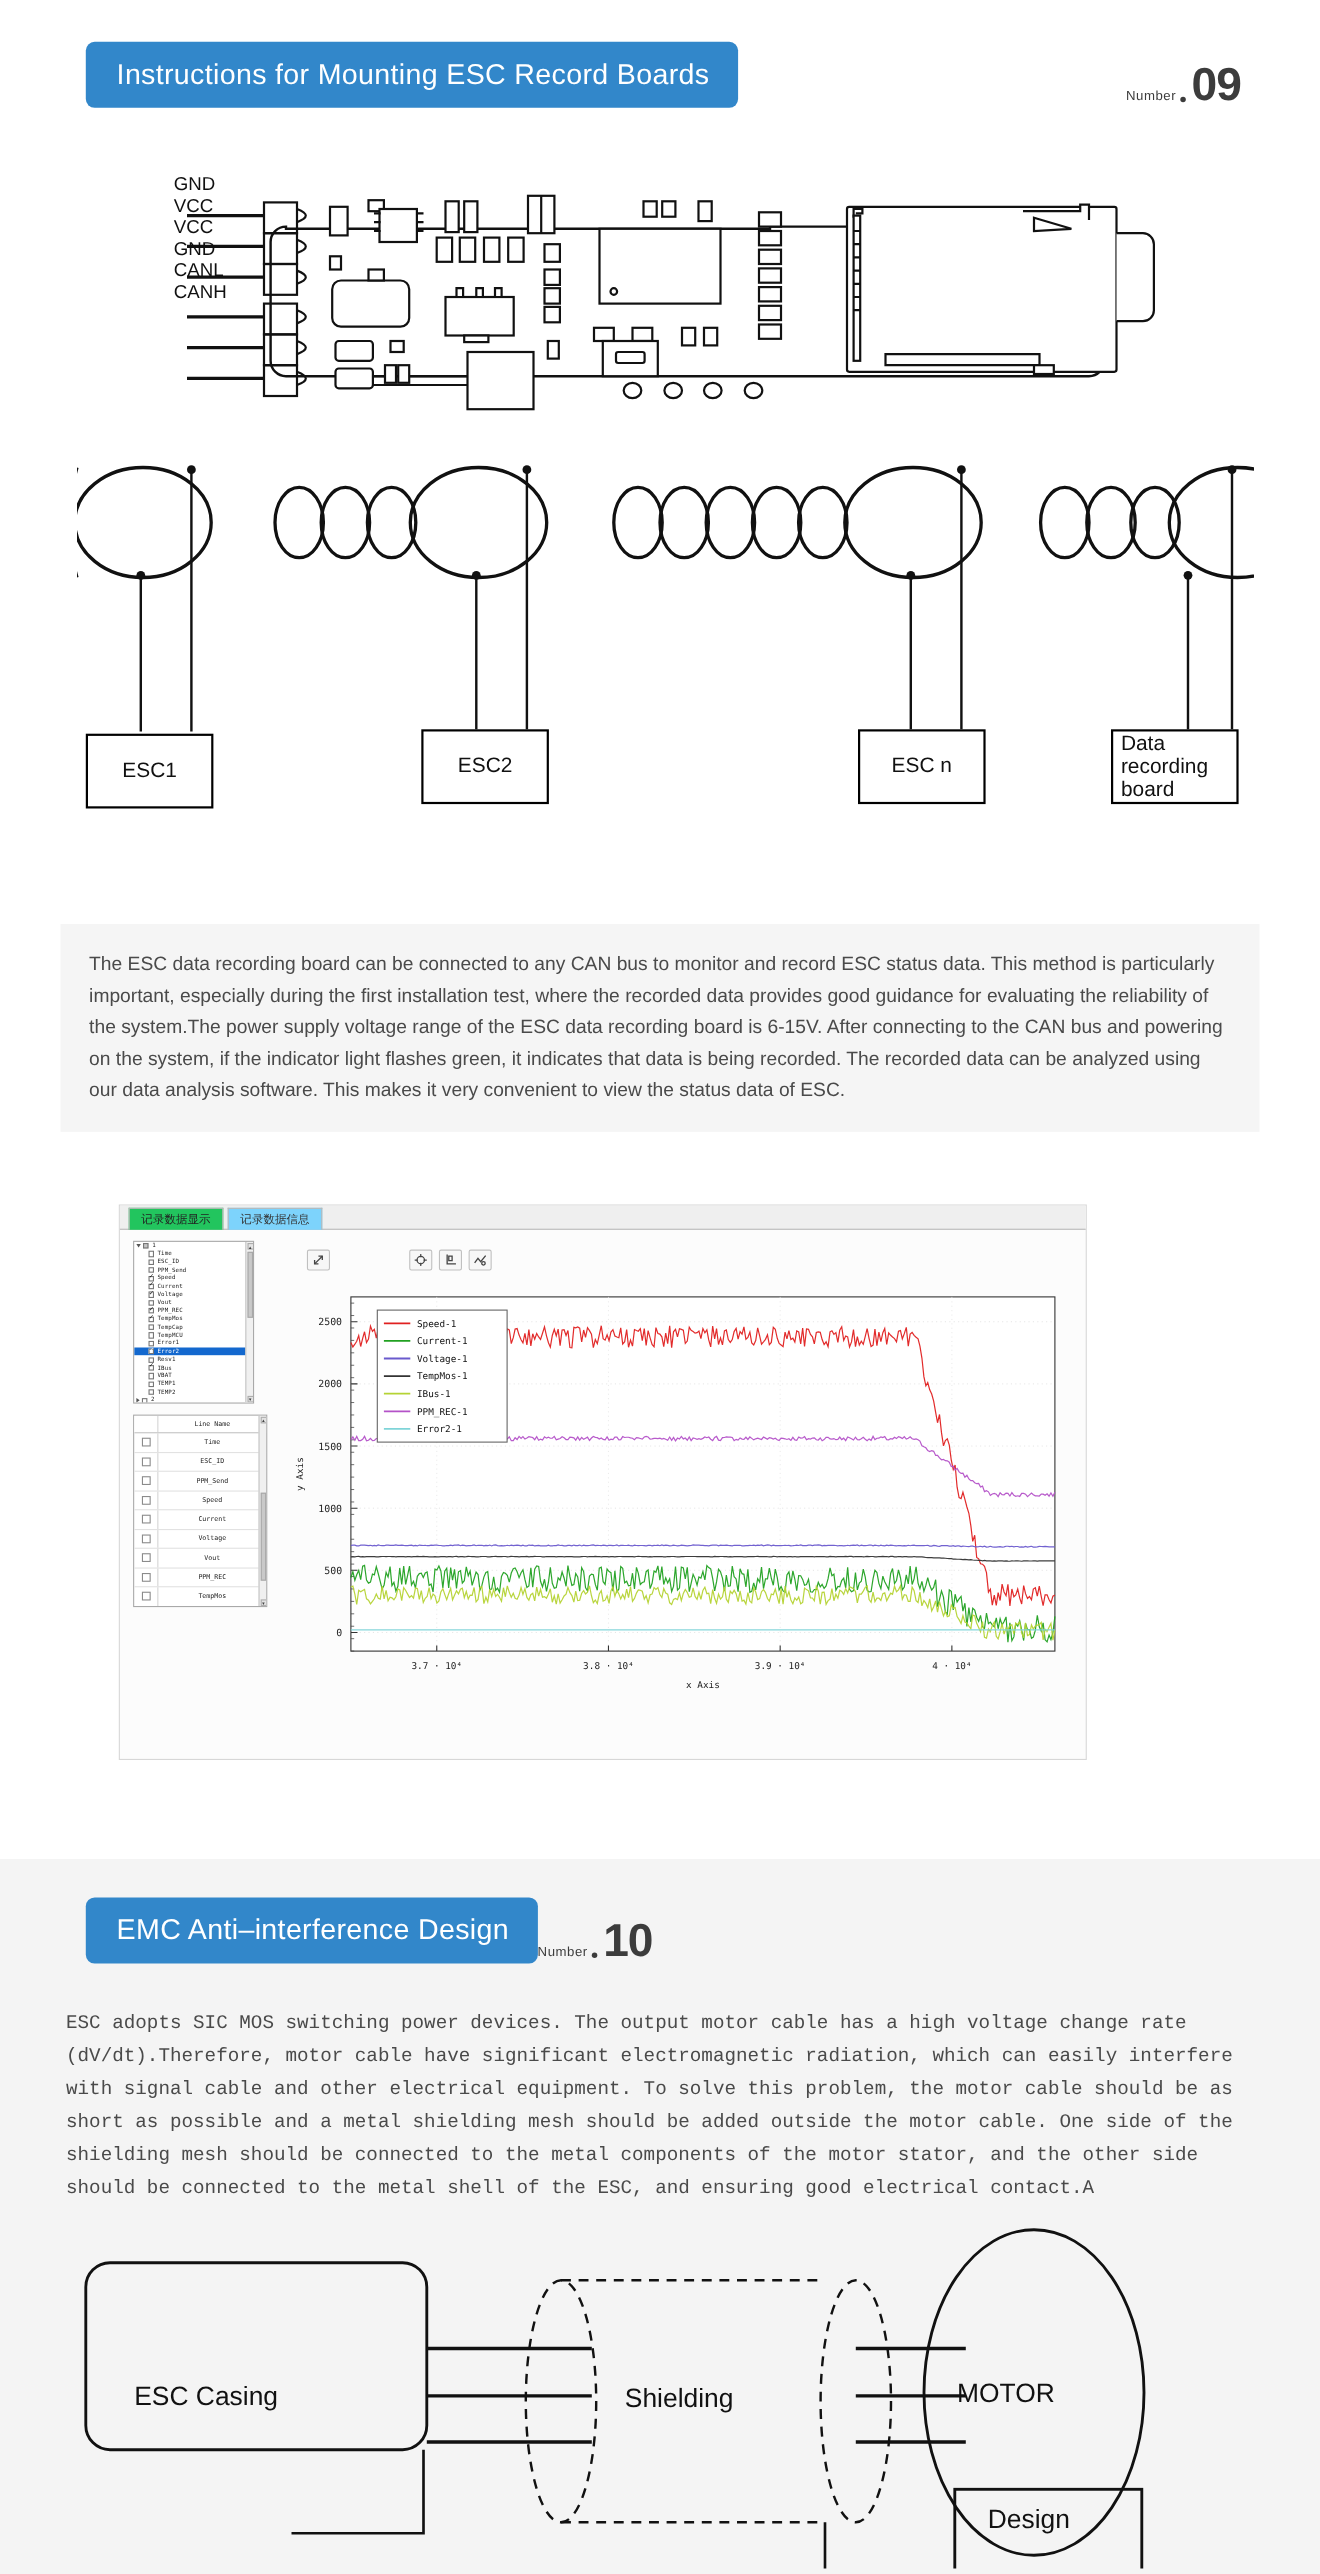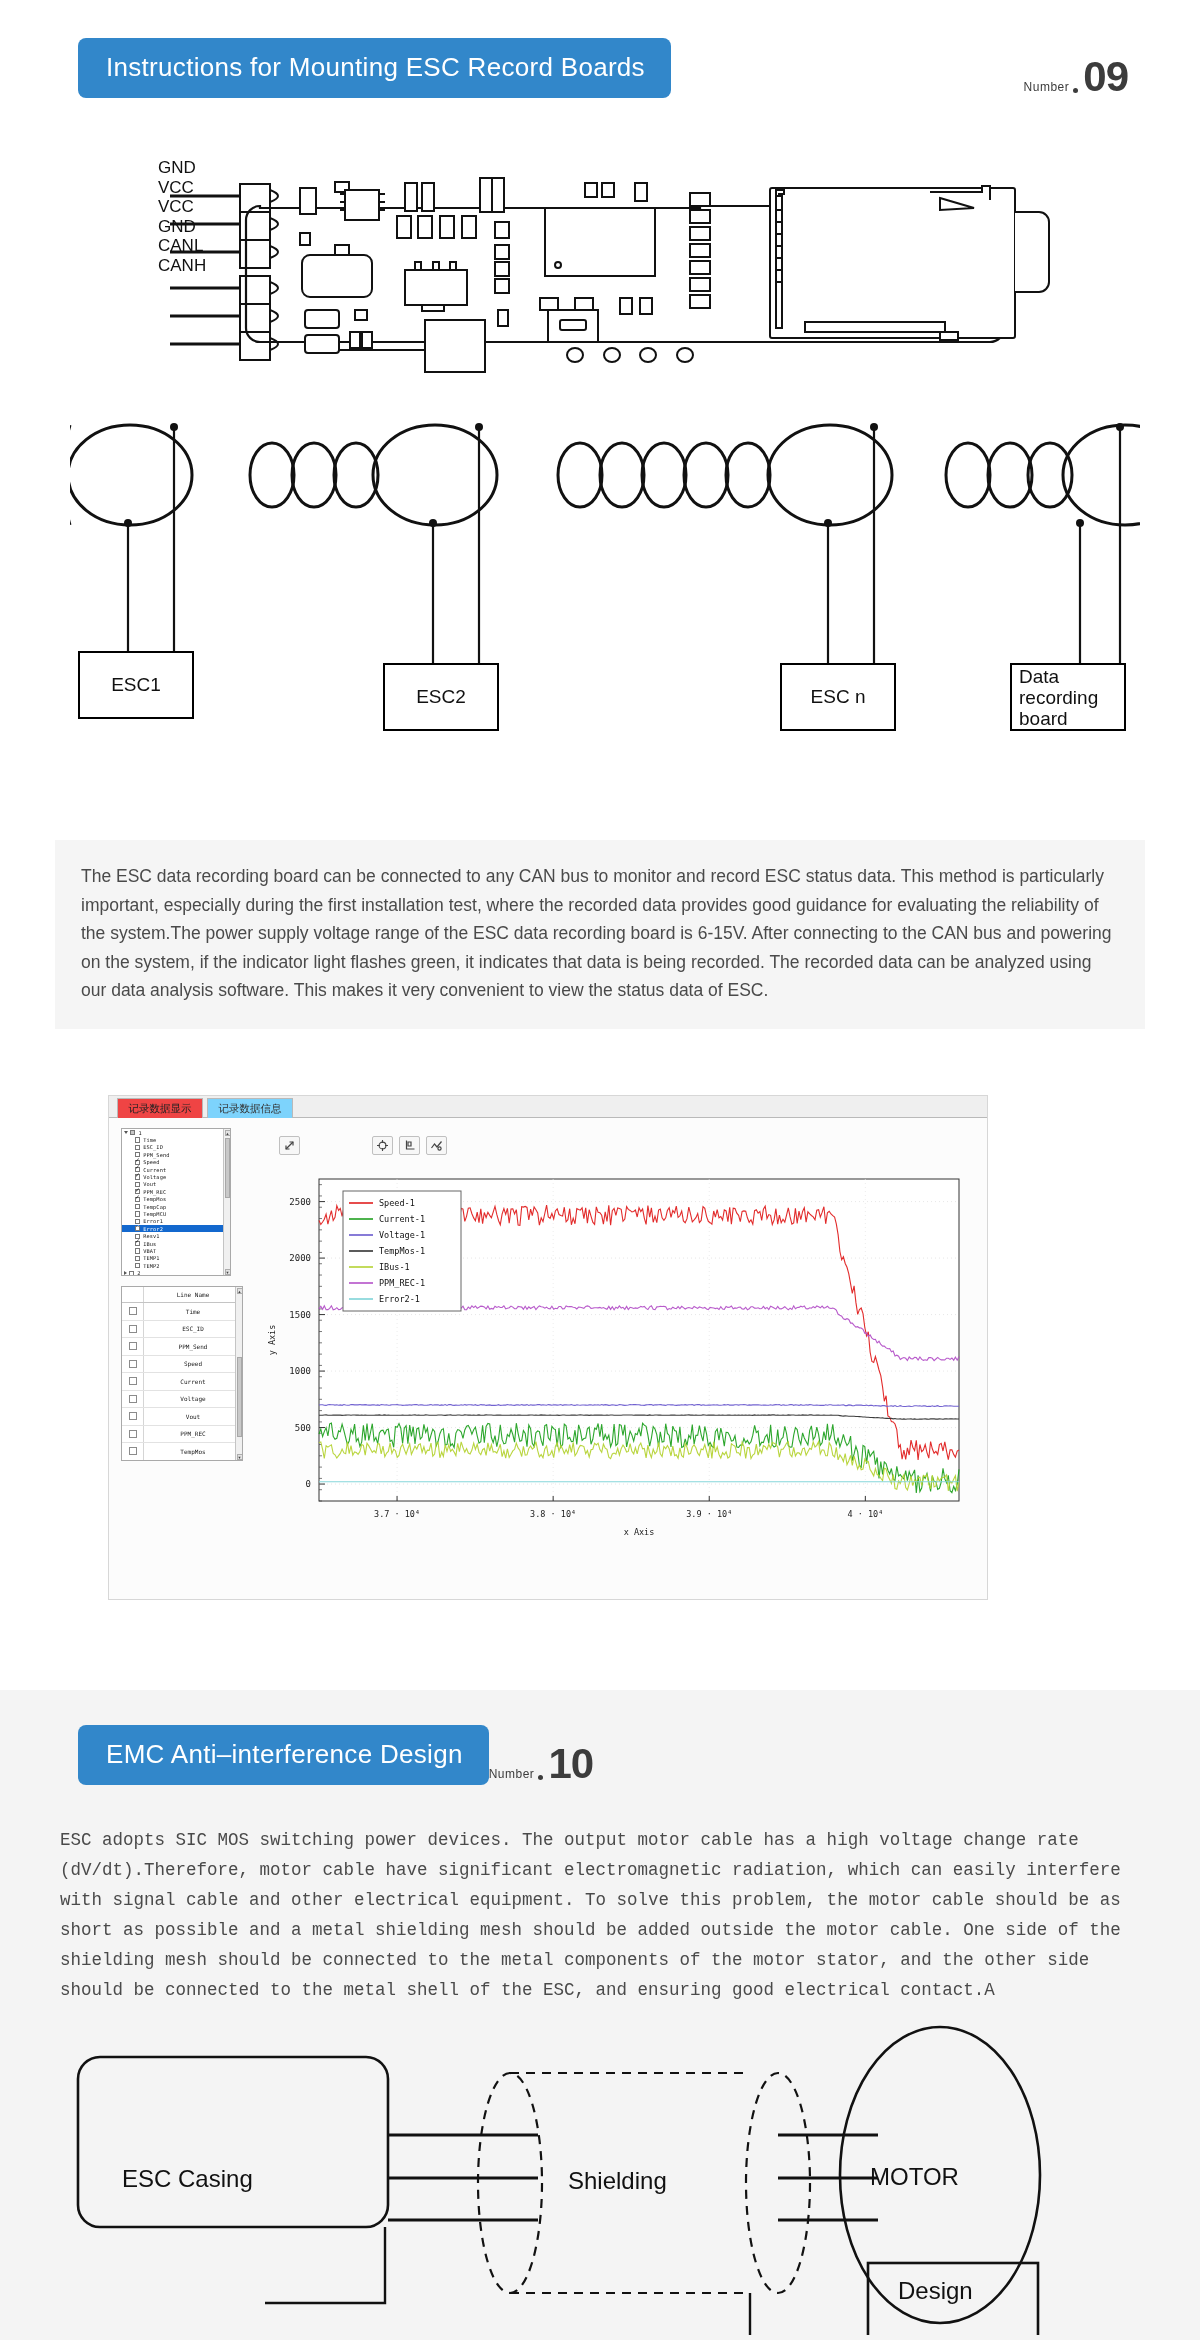--- a/index.html
+++ b/index.html
@@ -54,21 +54,21 @@
     font-size:17.5px; line-height:28.5px; color:#4a4a4a;
   }
 
   
   .swshot {
     position:absolute; left:108px; top:1095px; width:880px; height:505px;
     background:#fcfcfc; border:1px solid #d7d7d7;
   }
   .sw-tabbar { position:absolute; left:0; top:0; width:100%; height:22px; background:#efefef; border-bottom:1px solid #b9b9b9; }
   .sw-tab {
-    position:absolute; top:2px; height:20px; background:#ef4444;
+    position:absolute; top:2px; height:20px; background:#22c55e;
     border:1px solid #b9b9b9; border-bottom:none;
     font-size:10.5px; color:#222; display:flex; align-items:center; justify-content:center;
     padding:0 7px; font-family:"DejaVu Sans", sans-serif;
   }
   .sw-tab.inactive { background:#7dd3fc; color:#333;align-items:center; }
 
   .tree-panel {
     position:absolute; left:12px; top:32px; width:110px; height:148px;
     background:#fff; border:1px solid #a9a9a9; overflow:hidden;
   }
@@ -281,21 +281,21 @@
             <circle cx="363" cy="108" r="4"></circle>
               <circle cx="409" cy="12" r="4"></circle>
             <circle cx="758" cy="108" r="4"></circle>
               <circle cx="804" cy="12" r="4"></circle>
             <circle cx="1010" cy="108" r="4"></circle>
               <circle cx="1050" cy="12" r="4"></circle>
           </g>
         </g>
       </svg>
 
-      <div class="box-lbl" style="left:8px; top:236px; width:116px; height:68px;">
+      <div class="box-lbl" style="left:8px; top:252px; width:116px; height:68px;">
         <span>ESC1</span>
       </div>
       <div class="box-lbl" style="left:313px; top:248px; width:116px; height:68px;">
         <span>ESC2</span>
       </div>
       
       
       <div class="box-lbl" style="left:710px; top:248px; width:116px; height:68px;">
         <span>ESC n</span>
       </div>

